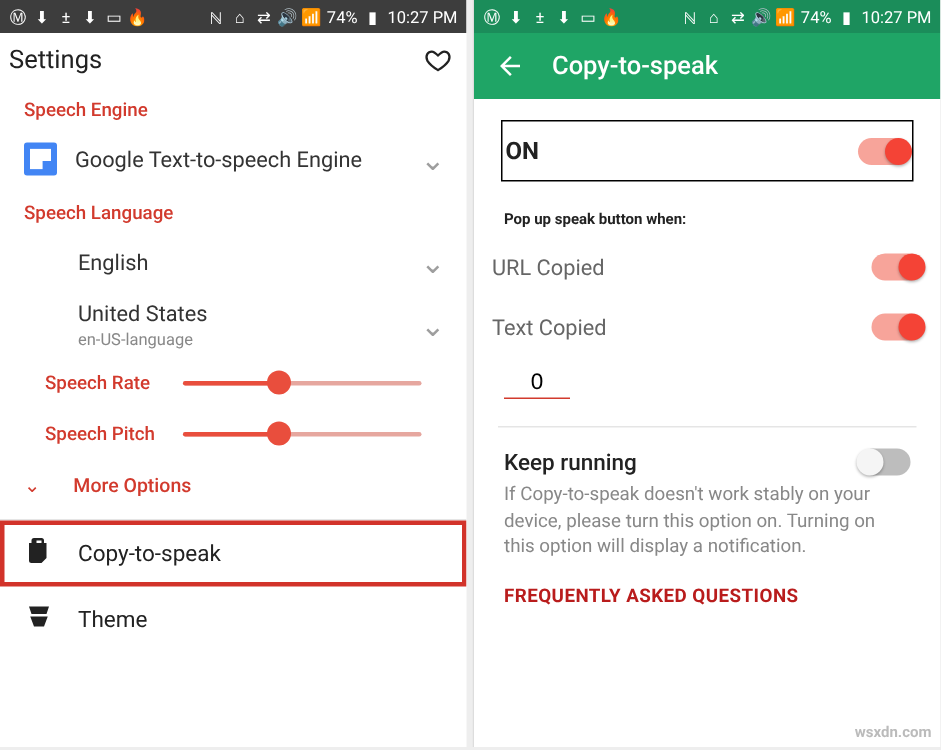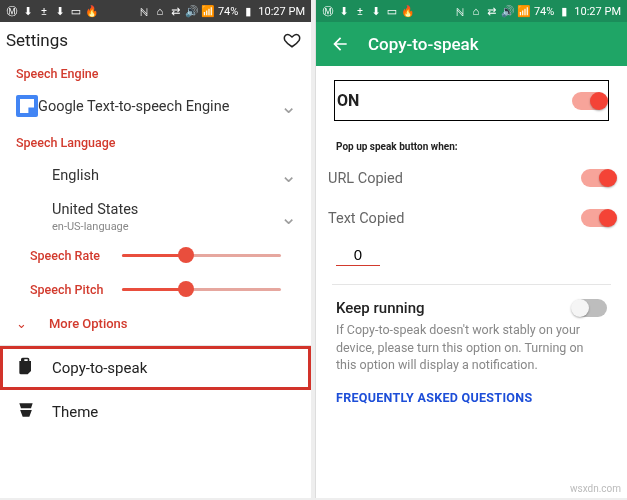--- a/index.html
+++ b/index.html
@@ -29,21 +29,21 @@
 
   
   .left-header {
     height: 36px; display: flex; align-items: center; justify-content: space-between;
     padding: 0 10px 0 6px; font-size: 17px; font-weight: 400;
   }
   .heart { width: 18px; height: 18px; }
   .section-title { color: #d23a2d; font-size: 12.5px; font-weight: 500; padding: 8px 16px 4px; }
   .row {
     display: flex; align-items: center; min-height: 42px;
-    padding: 4px 14px 4px 16px; gap: 0;
+    padding: 4px 14px 4px 16px; gap: 12px;
   }
   .row.indent { padding-left: 52px; }
   .row .txt { flex: 1; font-size: 14.5px; color: #333; }
   .row .sub { display:block; font-size: 11px; color: #888; margin-top: 2px; }
   .tts-logo {
     width: 22px; height: 22px; background: #4285f4; border-radius: 2px; position: relative;
   }
   .tts-logo::after { content:""; position:absolute; inset:4px; background:#fff; clip-path: polygon(0 0,100% 0,100% 60%,60% 60%,60% 100%,0 100%); }
   .chev { color: #9e9e9e; font-size: 20px; }
 
@@ -70,31 +70,31 @@
   .big-toggle-frame { margin: 14px 18px 8px; border: 1px solid #000000; padding: 10px 2px; display:flex; align-items:center; justify-content:space-between; }
   .big-toggle-frame .lbl { font-weight:700; font-size:16px; }
   .section-head { font-weight:700; font-size:10px; padding: 12px 20px 6px; }
   .opt-row { display:flex; align-items:center; justify-content:space-between; padding: 8px 12px; min-height:40px; color:#666; font-size:14.5px; }
   .opt-row .lbl { flex:1; }
   .char-row { display:flex; align-items:center; padding: 6px 20px 14px; gap:10px; color:#666; font-size:14px; }
   .char-row input { width:44px; border:none; border-bottom:1.5px solid #d23a2d; text-align:center; font-size:15px; padding:2px 0; background:transparent; }
   .hr { height:1px; background:#e5e5e5; margin: 4px 16px; }
   .keep-row { display:flex; align-items:center; justify-content:space-between; padding: 10px 20px 2px; font-size:15px; font-weight:500; }
   .keep-desc { color:#888; font-size:12.5px; line-height:1.4; padding: 2px 20px 10px; }
-  .faq { color:#1d4ed8; font-weight:700; font-size:12.5px; padding: 6px 20px 10px; letter-spacing:.3px; }
+  .faq { color:#b91c1c; font-weight:700; font-size:12.5px; padding: 6px 20px 10px; letter-spacing:.3px; }
 
   
   .switch { width:34px; height:18px; border-radius:10px; position:relative; }
   .switch .knob { position:absolute; width:18px; height:18px; border-radius:50%; top:0; box-shadow:0 1px 2px rgba(0,0,0,.3); }
   .switch.on  { background:#f7a49a; }
   .switch.on .knob  { right:-2px; background:#f44336; }
   .switch.off { background:#bdbdbd; }
   .switch.off .knob { left:-2px;  background:#f5f5f5; }
 
-  .watermark { position:absolute; right:6px; bottom:6px; font-size:10px; color:#bbb; }
+  .watermark { position:absolute; right:6px; bottom:6px; font-size:10px; color:#bbb;font-weight:bold; }
 </style>
 </head>
 <body>
 
 <div class="phone left">
   <div class="statusbar">
     <div class="sb-left">
       <span class="sb-icon">Ⓜ</span>
       <span class="sb-icon">⬇</span>
       <span class="sb-icon">±</span>

